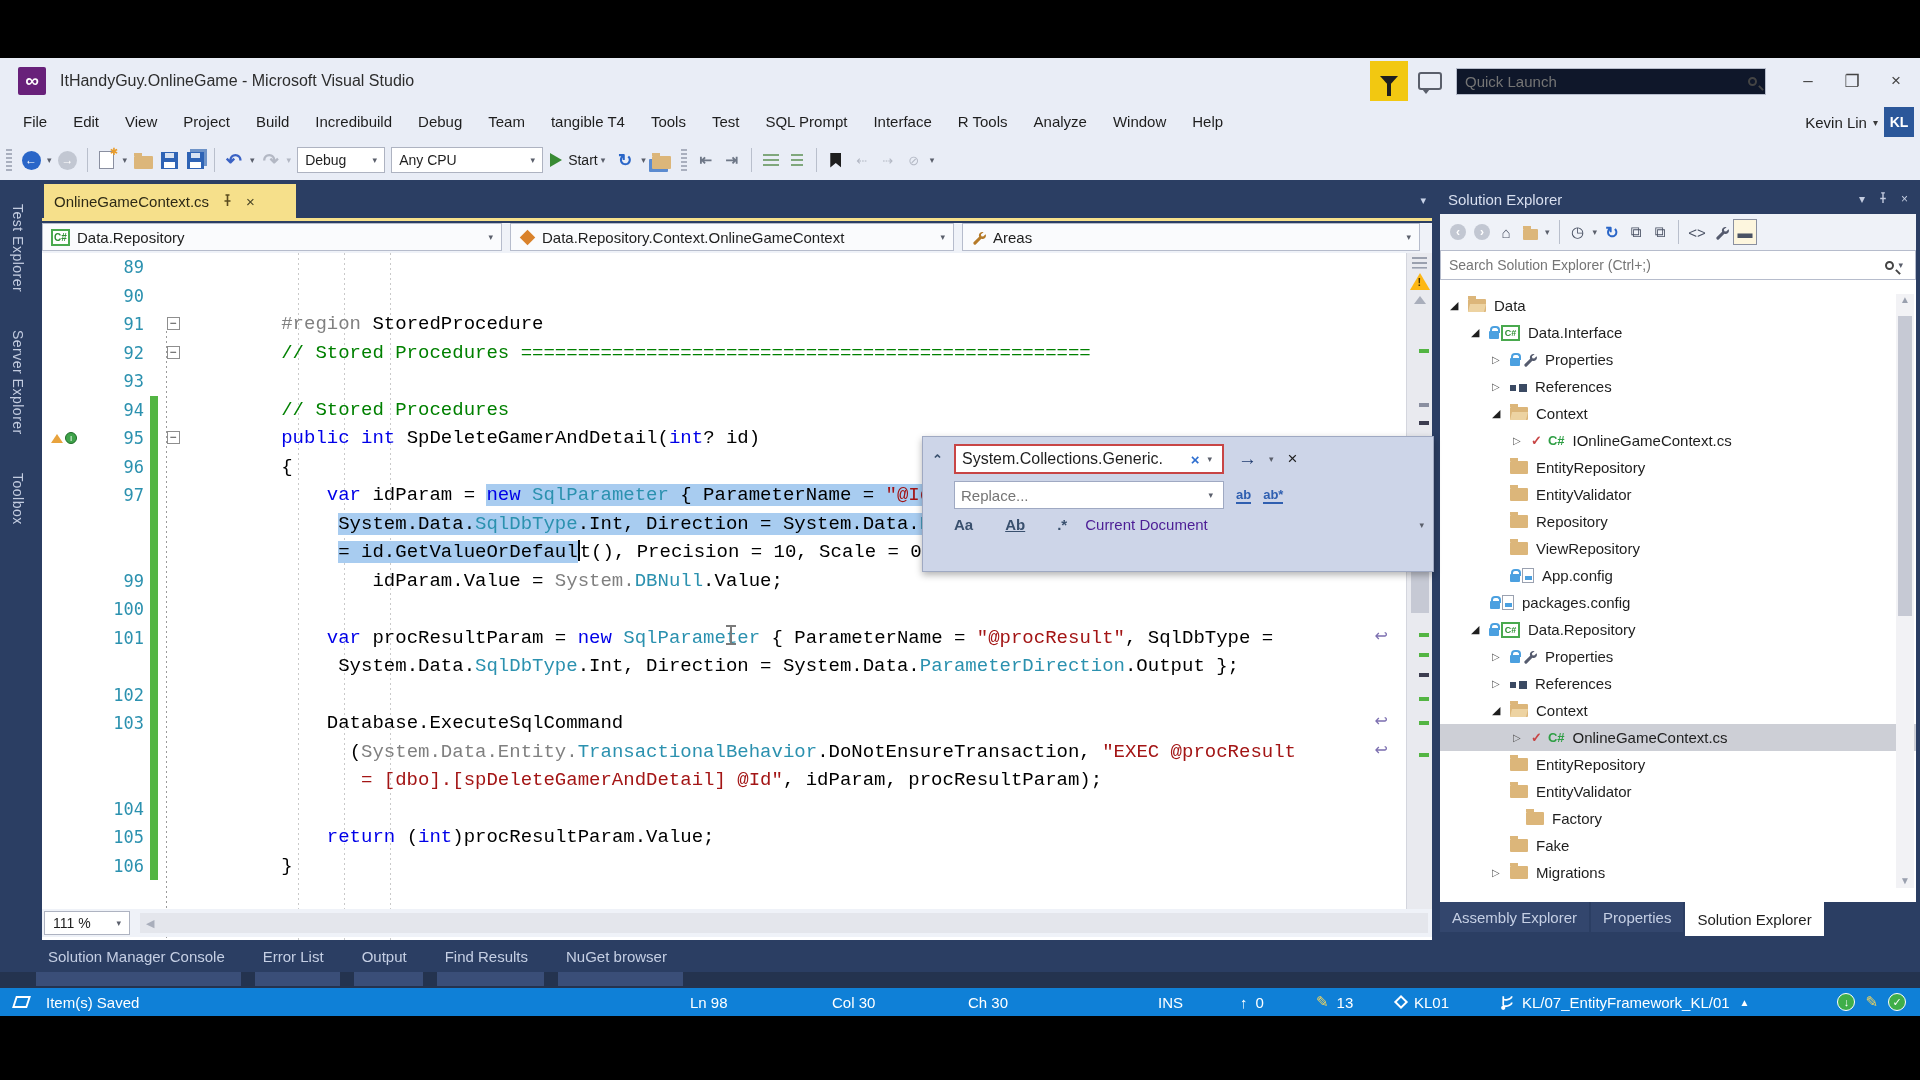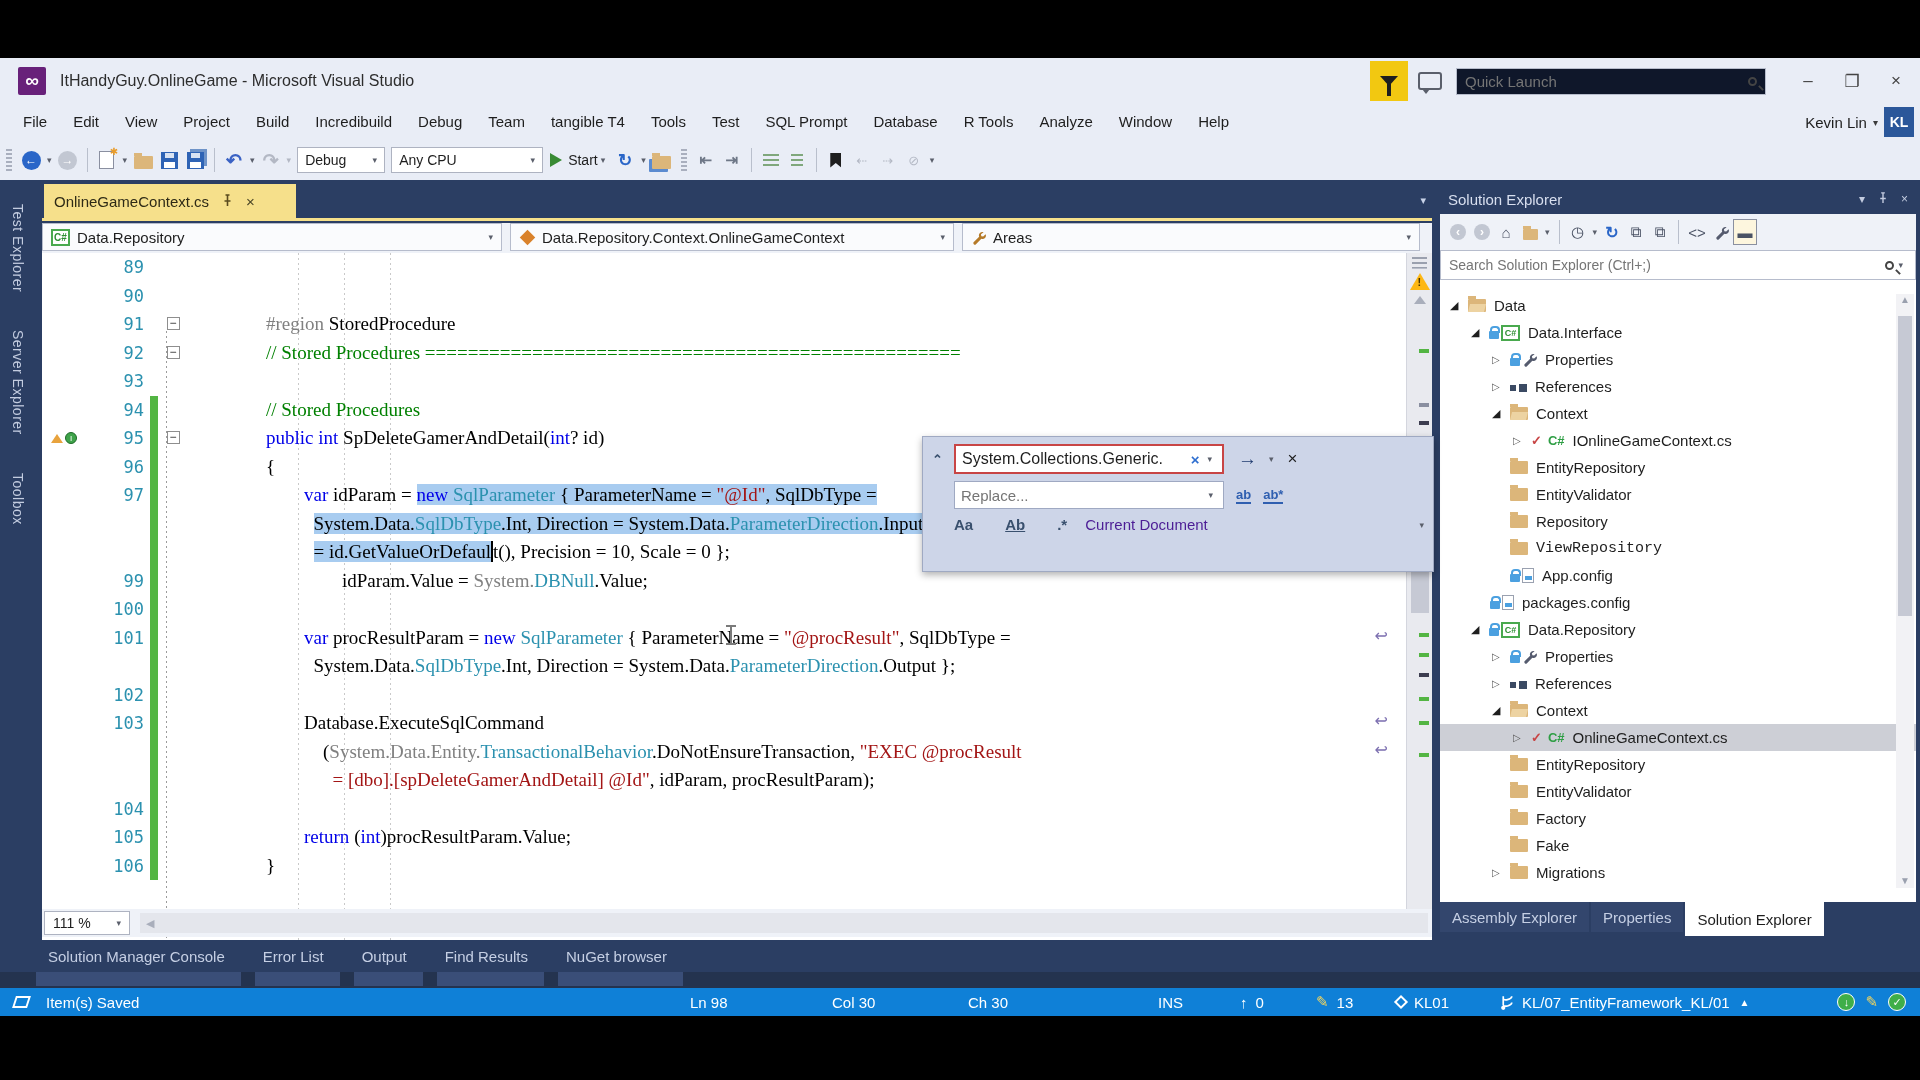--- a/index.html
+++ b/index.html
@@ -77,21 +77,21 @@
   .codearea{position:absolute;left:0;top:69px;width:100%;height:752px;background:#fff;overflow:hidden;}
   .cl{display:flex;height:28.5px;position:relative;}
   .gi{width:44px;position:relative;display:flex;align-items:center;justify-content:center;gap:2px;}
   .g-up{width:0;height:0;border-left:6px solid transparent;border-right:6px solid transparent;border-bottom:9px solid #E8A33D;}
   .g-ok{width:12px;height:12px;border-radius:50%;background:#3FA34A;border:1px solid #1E6B28;color:#fff;font-size:8px;line-height:11px;text-align:center;}
   .lnn{width:58px;text-align:right;color:#2B91AF;font-family:"DejaVu Sans Mono",monospace;font-size:17px;line-height:28.5px;}
   .chg{width:8px;margin-left:6px;}
   .chg.on{background:#53B543;}
   .foldc{width:30px;text-align:center;z-index:2;}
   .fbox{display:inline-block;width:13px;height:13px;line-height:10px;border:1px solid #8E8E8E;background:#fff;color:#333;font-size:12px;margin-top:7px;}
-  .ct{flex:1;margin-left:2px;white-space:pre;font-family:Liberation Serif, serif;font-size:19px;line-height:28.5px;color:#000;}
+  .ct{flex:1;margin-left:2px;white-space:pre;font-family:Liberation Mono, monospace;font-size:19px;line-height:28.5px;color:#000;}
   .s-kw{color:#0000E8;} .s-ty{color:#2B91AF;} .s-str{color:#A31515;} .s-com{color:#008000;} .s-gray{color:#808080;} .s-pl{color:#000;}
   .s-sel{background:#A8CCF0;}
   .caret{display:inline-block;width:0;border-left:2px solid #000;height:21px;vertical-align:-4px;}
   .wrap-arrow{position:absolute;right:44px;top:2px;color:#7C6FB0;font-size:16px;}
   .guide{position:absolute;top:0;bottom:0;width:1px;background:repeating-linear-gradient(#C9C9C9 0 2px,transparent 2px 5px);}
   .foldline{position:absolute;width:1px;background:repeating-linear-gradient(#9B9B9B 0 2px,transparent 2px 5px);}
   .ibeam{position:absolute;left:688px;top:372px;width:2px;height:20px;background:#7A7A7A;}
   .ibeam::before,.ibeam::after{content:"";position:absolute;left:-4px;width:10px;height:2px;background:#7A7A7A;}
   .ibeam::after{bottom:0;}
 
@@ -213,21 +213,21 @@
         <div class="menu-item">View</div>
         <div class="menu-item">Project</div>
         <div class="menu-item">Build</div>
         <div class="menu-item">Incredibuild</div>
         <div class="menu-item">Debug</div>
         <div class="menu-item">Team</div>
         <div class="menu-item">tangible T4</div>
         <div class="menu-item">Tools</div>
         <div class="menu-item">Test</div>
         <div class="menu-item">SQL Prompt</div>
-        <div class="menu-item">Database</div>
+        <div class="menu-item">Interface</div>
         <div class="menu-item">R Tools</div>
         <div class="menu-item">Analyze</div>
         <div class="menu-item">Window</div>
         <div class="menu-item">Help</div>
       </div>
     <div class="menu-user">
       <span>Kevin Lin</span>
       <span class="caret-down">▾</span>
       <span class="avatar">KL</span>
     </div>
@@ -685,21 +685,21 @@
           <div class="trow" style="padding-left: 52px;">
             <span class="tw"></span>
             <span class="tic ic-folder"></span>
             <span class="tlab">EntityValidator</span>
           </div>
           <div class="trow" style="padding-left: 52px;">
             <span class="tw"></span>
             <span class="tic ic-folder"></span>
             <span class="tlab">Repository</span>
           </div>
-          <div class="trow" style="padding-left: 52px; font-family: Liberation Mono, monospace;">
+          <div class="trow" style="padding-left: 52px;">
             <span class="tw"></span>
             <span class="tic ic-folder"></span>
             <span class="tlab">ViewRepository</span>
           </div>
           <div class="trow" style="padding-left: 52px;">
             <span class="tw"></span>
             <span class="tic ic-lock"></span>
             <span class="tic ic-config"></span>
             <span class="tlab">App.config</span>
           </div>
@@ -744,21 +744,21 @@
           <div class="trow" style="padding-left: 52px;">
             <span class="tw"></span>
             <span class="tic ic-folder"></span>
             <span class="tlab">EntityRepository</span>
           </div>
           <div class="trow" style="padding-left: 52px;">
             <span class="tw"></span>
             <span class="tic ic-folder"></span>
             <span class="tlab">EntityValidator</span>
           </div>
-          <div class="trow" style="padding-left: 52px;">
+          <div class="trow" style="padding-left: 68px;">
             <span class="tw"></span>
             <span class="tic ic-folder"></span>
             <span class="tlab">Factory</span>
           </div>
           <div class="trow" style="padding-left: 52px;">
             <span class="tw"></span>
             <span class="tic ic-folder"></span>
             <span class="tlab">Fake</span>
           </div>
           <div class="trow" style="padding-left: 52px;">

